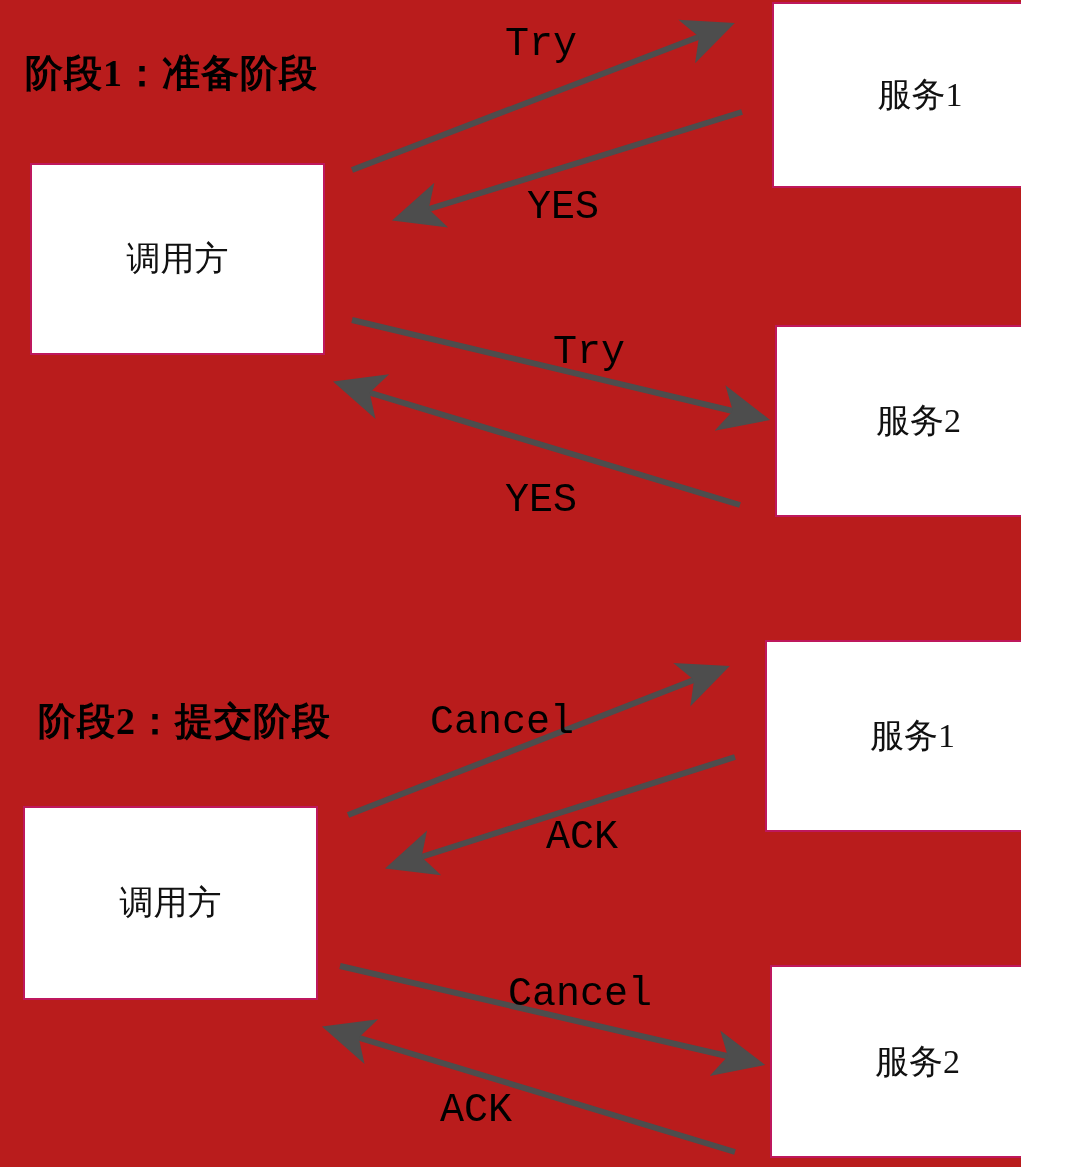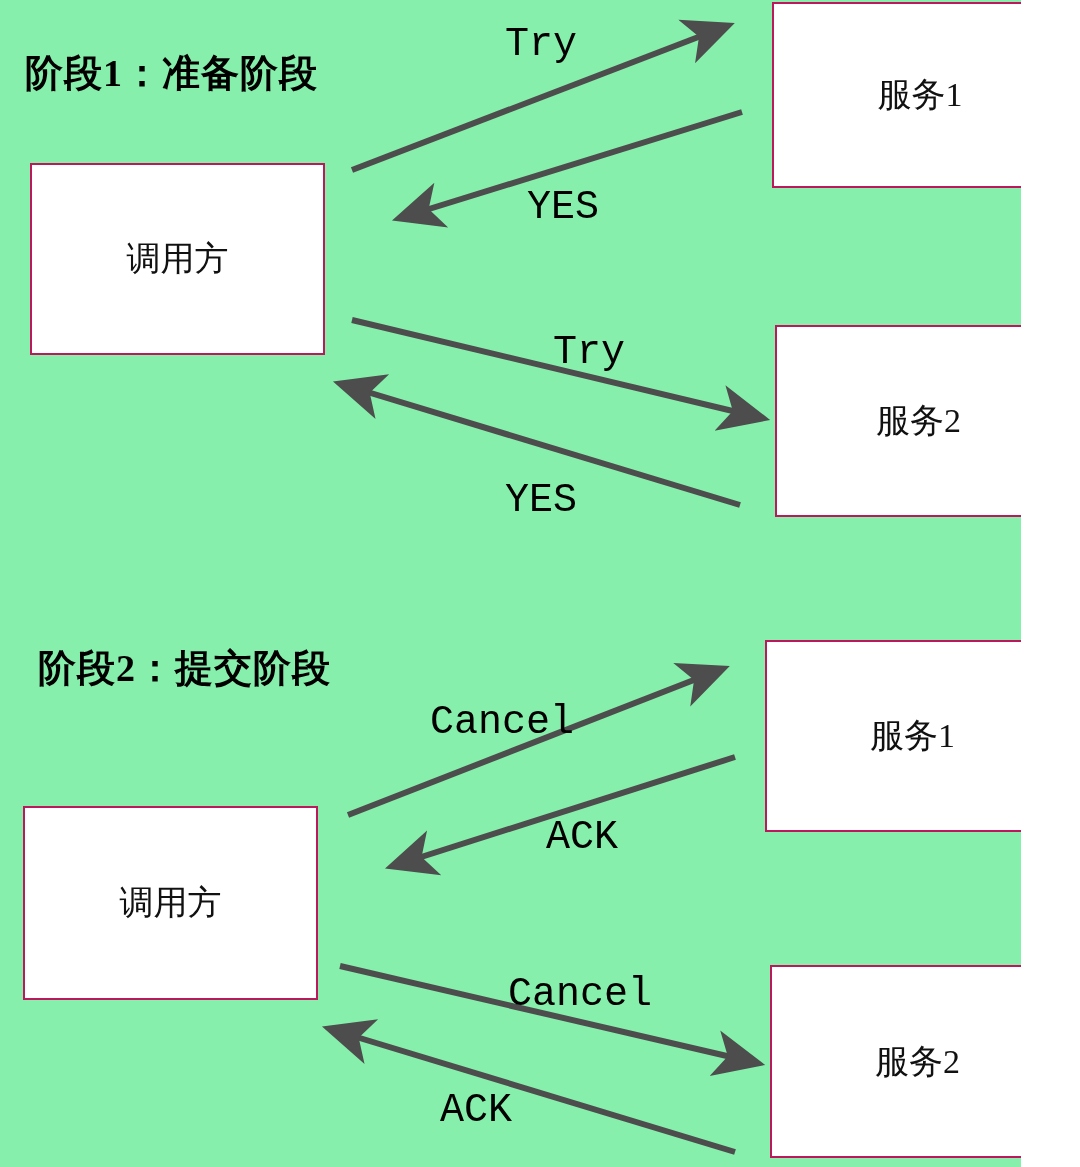--- a/index.html
+++ b/index.html
@@ -4,21 +4,21 @@
 <style>
   html, body {
     margin: 0;
     padding: 0;
     background: #ffffff;
   }
   #canvas {
     position: relative;
     width: 1021px;
     height: 1167px;
-    background: #86efac;
+    background: #b91c1c;
     overflow: hidden;
     font-family: "Liberation Serif", "DejaVu Serif", serif;
   }
   .phase-title {
     position: absolute;
     font-family: "Liberation Serif", "DejaVu Serif", serif;
     font-weight: bold;
     font-size: 38px;
     color: #000000;
     letter-spacing: 1px;
@@ -101,21 +101,21 @@
   </div>
 
   <div class="edge-label" style="left:505px; top:22px;">Try</div>
 
   <div class="edge-label" style="left:527px; top:185px;">YES</div>
 
   <div class="edge-label" style="left:553px; top:330px;">Try</div>
 
   <div class="edge-label" style="left:505px; top:478px;">YES</div>
 
-  <div class="phase-title" style="left:38px; top:643px;">阶段2：提交阶段</div>
+  <div class="phase-title" style="left:38px; top:696px;">阶段2：提交阶段</div>
 
   <div class="node-box" style="left:23px; top:806px; width:295px; height:194px;">
     <span class="node-label">调用方</span>
   </div>
 
   <div class="node-box" style="left:765px; top:640px; width:295px; height:192px;">
     <span class="node-label">服务1</span>
   </div>
 
   <div class="node-box" style="left:770px; top:965px; width:295px; height:193px;">

